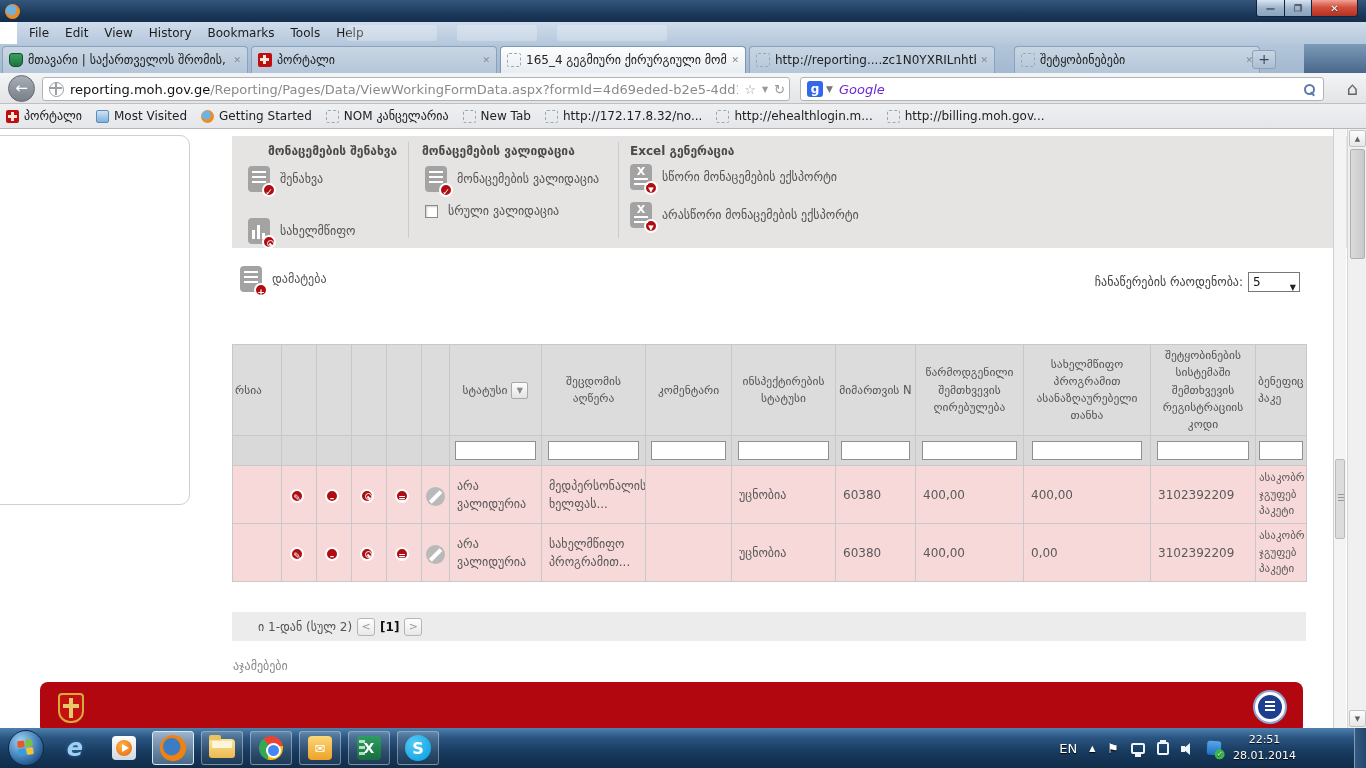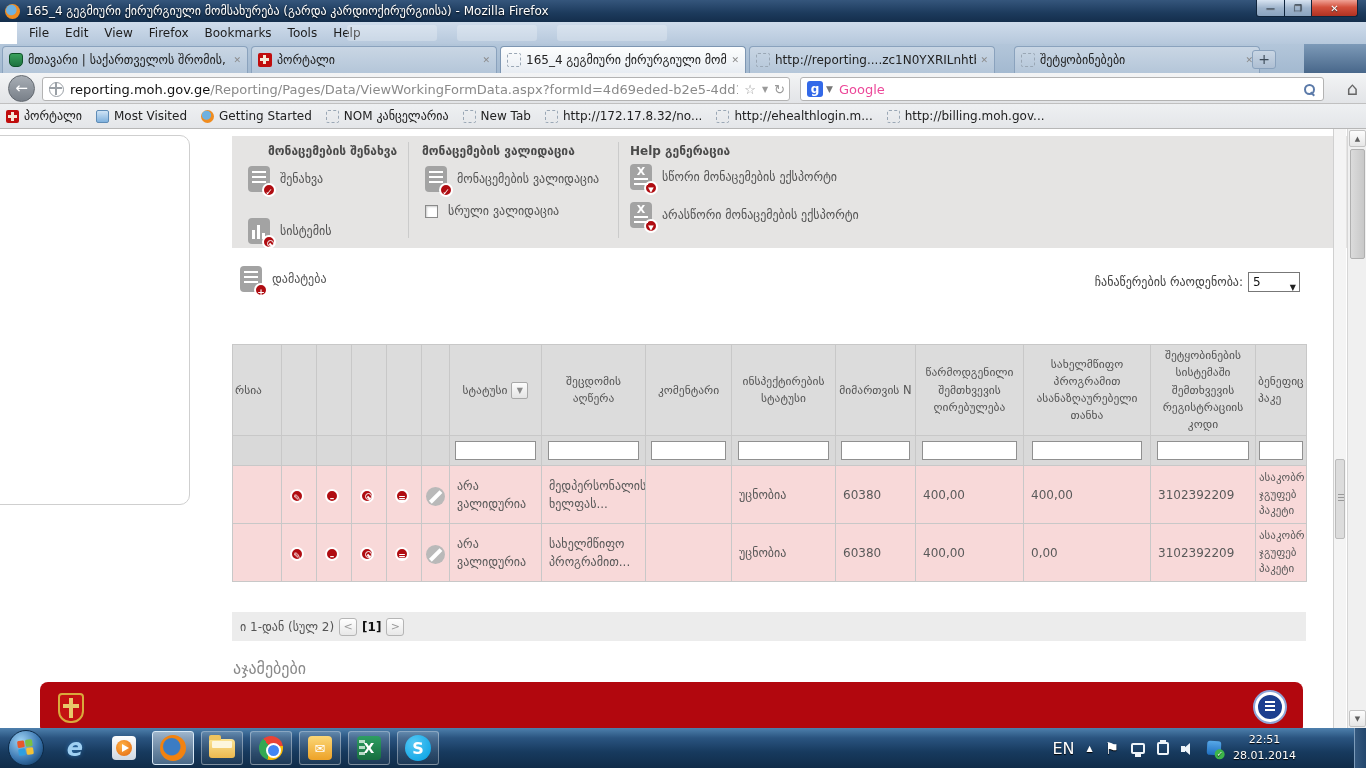--- a/index.html
+++ b/index.html
@@ -60,21 +60,21 @@
   .globe::after { content:""; position:absolute; left:4.5px; top:-1px; height:13px; width:2px; background:#9aa0a6; }
   .url-host { color:#111; font-size:13px; white-space:nowrap; }
   .url-path { color:#8a8a8a; font-size:13px; white-space:nowrap; overflow:hidden; flex:1; }
   .url-icons { display:flex; align-items:center; color:#9a9a9a; flex:none; }
   .url-icons span { margin-left:6px; font-size:13px; }
   .searchbox { position:absolute; left:800px; top:4px; width:524px; height:24px; background:#fff;
     border:1px solid #b3b3b3; border-radius:3px; display:flex; align-items:center; padding:0 6px; }
   .gicon { width:16px; height:16px; background:#3369e8; border-radius:3px; color:#fff; font-weight:bold;
     font-size:12px; line-height:16px; text-align:center; flex:none; }
   .search-drop { color:#777; font-size:9px; margin:0 6px 0 3px; }
-  .search-placeholder { color:#ec4899; font-size:13px; flex:1; }
+  .search-placeholder { color:#6d28d9; font-style:italic; font-size:13px; flex:1; }
   .mag { width:11px; height:11px; position:relative; flex:none; margin-right:2px; }
   .mag::before { content:""; position:absolute; left:0; top:0; width:7px; height:7px; border:2px solid #5b7aa9; border-radius:50%; }
   .mag::after { content:""; position:absolute; right:0px; bottom:0px; width:5px; height:2px; background:#5b7aa9; transform:rotate(45deg); }
   .home-icon { position:absolute; right:8px; top:4px; font-size:18px; color:#666; line-height:24px; }
 
   
   .bookmarksbar { position:absolute; left:0; top:104px; width:1366px; height:25px;
     background:linear-gradient(#eef0f2,#e4e6e9); border-bottom:1px solid #b7b7b7; display:flex; align-items:center; padding-left:6px; }
   .bm { display:flex; align-items:center; margin-right:14px; color:#222; font-size:12px; white-space:nowrap; }
   .bm .fav { width:13px; height:13px; }
@@ -140,21 +140,21 @@
   .benefit-cell { font-size:11px !important; padding:2px 3px !important; }
   .filter-drop { display:inline-block; width:17px; height:17px; background:linear-gradient(#fdfdfd,#e4e4e4);
     border:1px solid #a8a8a8; border-radius:2px; color:#8a8a8a; font-size:8px; line-height:15px; vertical-align:middle; margin-left:4px; }
 
   .pagination { position:absolute; left:0; top:476px; width:1074px; height:29px; background:#ececec;
     display:flex; align-items:center; color:#555; font-size:12px; }
   .pg-btn { width:18px; height:18px; border:1px solid #b5b5b5; border-radius:3px; background:linear-gradient(#fff,#e8e8e8);
     color:#999; text-align:center; line-height:16px; font-size:11px; margin:0 5px; }
   .pg-cur { font-weight:bold; color:#111; }
 
-  .partial-text { position:absolute; left:1px; top:523px; color:#8a8a8a; font-size:16px; }
+  .partial-text { position:absolute; left:1px; top:523px; color:#8a8a8a; font-size:12px; }
 
   .footer { position:absolute; left:40px; top:546px; width:1263px; height:52px; background:#b2070e;
     border-radius:8px; color:#fff; }
   .footer-text { position:absolute; left:120px; right:120px; top:8px; text-align:center; font-size:11px; line-height:1.65; }
   .coatarms { position:absolute; left:18px; top:11px; width:26px; height:30px; background:#c41212;
     border:2px solid #d9a93c; border-radius:4px 4px 12px 12px; }
   .coatarms::before { content:""; position:absolute; left:9px; top:3px; width:4px; height:20px; background:#e8c96a; }
   .coatarms::after { content:""; position:absolute; left:3px; top:9px; width:16px; height:4px; background:#e8c96a; }
   .emblem { position:absolute; right:18px; top:10px; width:30px; height:30px; border-radius:50%;
     background:#1d3f8f; border:3px solid #fff; box-shadow:0 0 0 2px #8fa6d8; }
@@ -197,21 +197,21 @@
   .outlook { width:24px; height:24px; background:linear-gradient(#fbd777,#eda227); border-radius:4px; color:#fff;
     display:flex; align-items:center; justify-content:center; font-size:13px; }
   .excel { width:24px; height:24px; background:linear-gradient(#2e9e62,#176e3f); border-radius:4px; color:#fff;
     display:flex; align-items:center; justify-content:center; font-weight:bold; font-size:14px; position:relative; }
   .excel::before { content:""; position:absolute; left:2px; top:4px; width:6px; height:16px;
     background:repeating-linear-gradient(#dff1e6 0 3px, rgba(0,0,0,0) 3px 6px); opacity:.8; }
   .skype { width:26px; height:26px; background:radial-gradient(circle at 35% 30%, #55c8f5, #009fe3); border-radius:50%;
     color:#fff; display:flex; align-items:center; justify-content:center; font-weight:bold; font-size:16px; }
 
   .tray { position:absolute; right:66px; top:0; height:40px; display:flex; align-items:center; color:#fff; }
-  .tray-item { margin-right:12px; font-size:16px; color:#fff; text-shadow:0 1px 1px #000; display:flex; align-items:center; }
+  .tray-item { margin-right:12px; font-size:13px; color:#fff; text-shadow:0 1px 1px #000; display:flex; align-items:center; }
   .tray-up { font-size:8px; }
   .net-ic { width:14px; height:11px; border:2px solid #eef4f9; border-radius:2px; position:relative; }
   .net-ic::after { content:""; position:absolute; left:2px; bottom:-5px; width:6px; height:3px; background:#eef4f9; }
   .clip-ic { width:12px; height:13px; border:2px solid #eef4f9; border-radius:2px; position:relative; }
   .clip-ic::before { content:""; position:absolute; left:1px; top:-4px; width:6px; height:3px; background:#eef4f9; }
   .spk { position:relative; width:14px; height:13px; }
   .spk::before { content:""; position:absolute; left:0; top:4px; width:4px; height:6px; background:#eef4f9; }
   .spk::after { content:""; position:absolute; left:2px; top:1px; border-right:7px solid #eef4f9;
     border-top:6px solid transparent; border-bottom:6px solid transparent; }
   .dbx { width:14px; height:14px; background:linear-gradient(#57a8e8,#1f6fc0); border-radius:3px; transform:rotate(3deg); position:relative; }
@@ -219,33 +219,32 @@
     border-radius:50%; color:#fff; font-size:7px; line-height:10px; text-align:center; }
   .clock { text-align:center; font-size:11px; line-height:1.5; color:#fff; text-shadow:0 1px 1px #000; margin-right:4px; }
   .show-desktop { position:absolute; right:0; top:0; width:12px; height:40px;
     background:linear-gradient(90deg,#35597f,#23476d); border-left:1px solid #7d9cba; }
 </style>
 </head>
 <body>
 
 <div class="titlebar">
   <span class="ff-mini"></span>
-  <span class="titlebar-text">165_4 გეგმიური ქირურგიული მომსახურება (გარდა კარდიოქირურგიისა) - Mozilla Firefox</span>
   <div class="win-controls">
     <div class="win-btn min">—</div>
     <div class="win-btn max">❐</div>
     <div class="win-btn close">✕</div>
   </div>
 </div>
 
 <div class="menubar">
   <span class="menu-item">File</span>
   <span class="menu-item">Edit</span>
   <span class="menu-item">View</span>
-  <span class="menu-item">Firefox</span>
+  <span class="menu-item">History</span>
   <span class="menu-item">Bookmarks</span>
   <span class="menu-item">Tools</span>
   <span class="menu-item">Help</span>
   <span class="glass-ghost" style="left:330px; width:90px;"></span>
   <span class="glass-ghost" style="left:440px; width:80px;"></span>
   <span class="glass-ghost" style="left:540px; width:110px;"></span>
 </div>
 
 <div class="tabbar">
   <div class="tab" style="left:2px;">
@@ -346,36 +345,36 @@
       <div class="tb-item" style="left:16px; top:30px;">
         <span class="doc">
             <span class="badge">✓</span>
           </span>
         <span class="lbl">შენახვა</span>
       </div>
       <div class="tb-item" style="left:16px; top:82px;">
         <span class="chart-ic">
             <span class="badge magb"></span>
           </span>
-        <span class="lbl">სისტემის</span>
+        <span class="lbl">სახელმწიფო</span>
       </div>
 
       <div class="tb-title" style="left:190px; top:8px;">მონაცემების ვალიდაცია</div>
       <div class="tb-item" style="left:193px; top:30px;">
         <span class="doc">
             <span class="badge">✓</span>
           </span>
         <span class="lbl">მონაცემების ვალიდაცია</span>
       </div>
       <div class="tb-item" style="left:193px; top:68px;">
         <span class="checkbox"></span>
         <span class="lbl">სრული ვალიდაცია</span>
       </div>
 
-      <div class="tb-title" style="left:398px; top:8px;">Help გენერაცია</div>
+      <div class="tb-title" style="left:398px; top:8px;">Excel გენერაცია</div>
       <div class="tb-item" style="left:398px; top:28px;">
         <span class="xls">
             <span class="badge" style="font-size:7px;">▼</span>
           </span>
         <span class="lbl">სწორი მონაცემების ექსპორტი</span>
       </div>
       <div class="tb-item" style="left:398px; top:66px;">
         <span class="xls">
             <span class="badge" style="font-size:7px;">▼</span>
           </span>
@@ -491,21 +490,21 @@
         <td>60380</td>
         <td>400,00</td>
         <td>0,00</td>
         <td>3102392209</td>
         <td class="benefit-cell">ასაკობრ ჯგუფებ პაკეტი</td>
       </tr>
     </tbody>
       </table>
 
     <div class="pagination">
-      <span style="margin-left:8px;">ი 1-დან (სულ 2)</span>
+      <span style="margin-left:1px;padding-left:25px;">ი 1-დან (სულ 2)</span>
       <span class="pg-btn">&lt;</span>
       <span class="pg-cur">[1]</span>
       <span class="pg-btn">&gt;</span>
     </div>
 
     <div class="partial-text">აჯამებები</div>
 
     <div class="footer" style="left:-192px;">
       <div class="coatarms"></div>
       <div class="emblem"></div>

